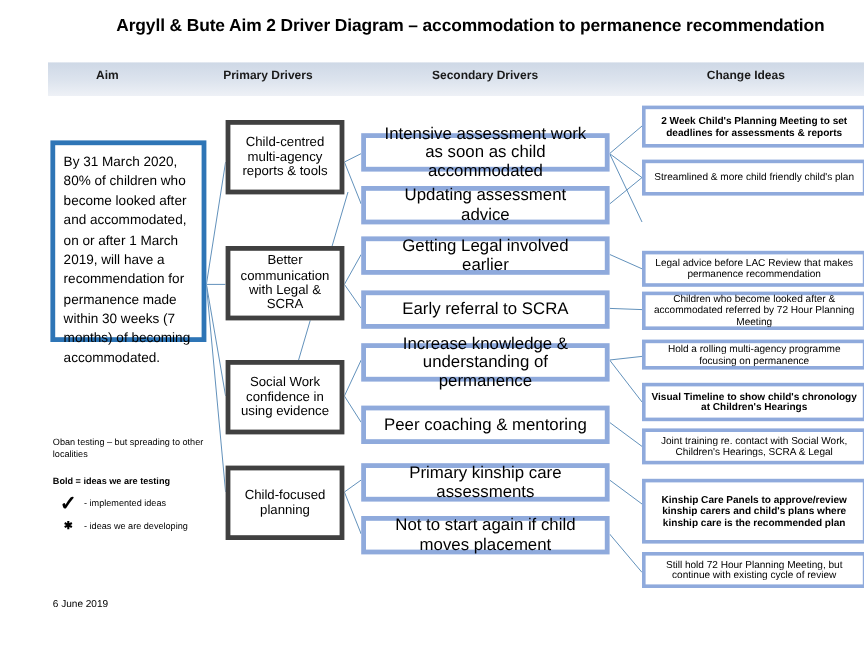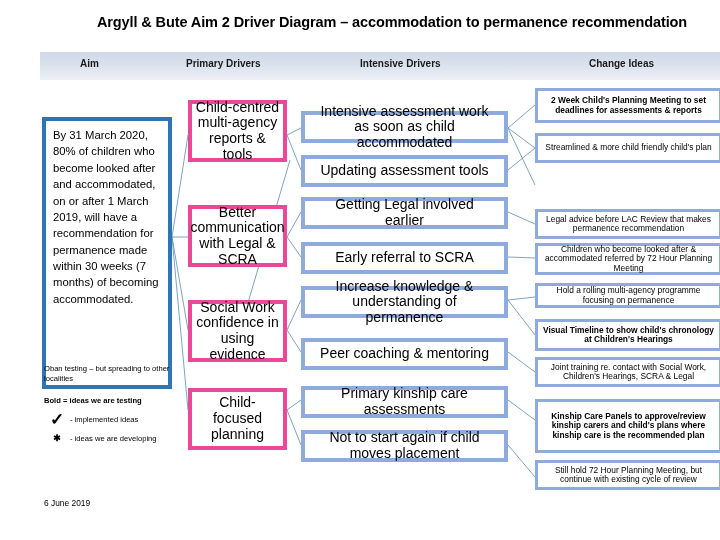--- a/index.html
+++ b/index.html
@@ -68,35 +68,35 @@
     justify-content: center;
     text-align: center;
     line-height: 1.12;
     color: #000000;
   }
 
   #aim-box {
     left: 10px;
     top: 117px;
     width: 130px;
-    height: 272px;
+    height: 168px;
     border: 4px solid #2E75B6;
     display: block;
     padding: 6px 7px 0 7px;
     font-size: 11.3px;
     line-height: 1.45;
     text-align: left;
   }
 
   .primary-box {
     left: 156px;
     width: 99px;
     height: 62px;
-    border: 4px solid #ec4899;
-    font-size: 14px;
+    border: 4px solid #404040;
+    font-size: 11px;
     padding: 2px 3px;
   }
   .secondary-box {
     left: 269px;
     width: 207px;
     height: 32px;
     border-width: 4px;
     font-size: 14px;
     padding: 1px 12px;
   }
@@ -165,21 +165,21 @@
 </head>
 <body>
 
 <div id="slide">
 
   <div id="title">Argyll &amp; Bute Aim 2 Driver Diagram – accommodation to permanence recommendation</div>
 
   <div id="header-band"></div>
   <div class="col-head" id="head-aim">Aim</div>
   <div class="col-head" id="head-primary">Primary Drivers</div>
-  <div class="col-head" id="head-secondary">Intensive Drivers</div>
+  <div class="col-head" id="head-secondary">Secondary Drivers</div>
   <div class="col-head" id="head-change">Change Ideas</div>
 
   <svg id="connectors" viewBox="0 0 720 540" xmlns="http://www.w3.org/2000/svg">
     <g stroke="#5B8CB8" stroke-width="0.8" fill="none">
 
       <line x1="140" y1="237" x2="156" y2="135"></line>
       <line x1="140" y1="237" x2="156" y2="237"></line>
       <line x1="140" y1="237" x2="156" y2="330"></line>
       <line x1="140" y1="237" x2="156" y2="410"></line>
 
@@ -219,21 +219,21 @@
   </svg>
 
   <div class="box" id="aim-box">By 31 March 2020, 80% of children who become looked after and accommodated, on or after 1 March 2019, will have a recommendation for permanence made within 30 weeks (7 months) of becoming accommodated.</div>
 
   <div class="box primary-box" style="top:100px">Child-centred multi-agency reports &amp; tools</div>
   <div class="box primary-box" style="top:205px">Better communication with Legal &amp; SCRA</div>
   <div class="box primary-box" style="top:300px">Social Work confidence in using evidence</div>
   <div class="box primary-box" style="top:388px">Child-focused planning</div>
 
   <div class="box secondary-box" style="top:111px">Intensive assessment work as soon as child accommodated</div>
-  <div class="box secondary-box" style="top:155px">Updating assessment tools</div>
+  <div class="box secondary-box" style="top:155px">Updating assessment advice</div>
   <div class="box secondary-box" style="top:197px">Getting Legal involved earlier</div>
   <div class="box secondary-box" style="top:242px">Early referral to SCRA</div>
   <div class="box secondary-box" style="top:286px">Increase knowledge &amp; understanding of permanence</div>
   <div class="box secondary-box" style="top:338px">Peer coaching &amp; mentoring</div>
   <div class="box secondary-box" style="top:386px">Primary kinship care assessments</div>
   <div class="box secondary-box" style="top:430px">Not to start again if child moves placement</div>
 
   <div class="box change-box bold" style="top:88px;  height:35px">2 Week Child's Planning Meeting to set deadlines for assessments &amp; reports</div>
   <div class="box change-box" style="top:133px; height:30px">Streamlined &amp; more child friendly child's plan</div>
   <div class="box change-box" style="top:209px; height:30px">Legal advice before LAC Review that makes permanence recommendation</div>

